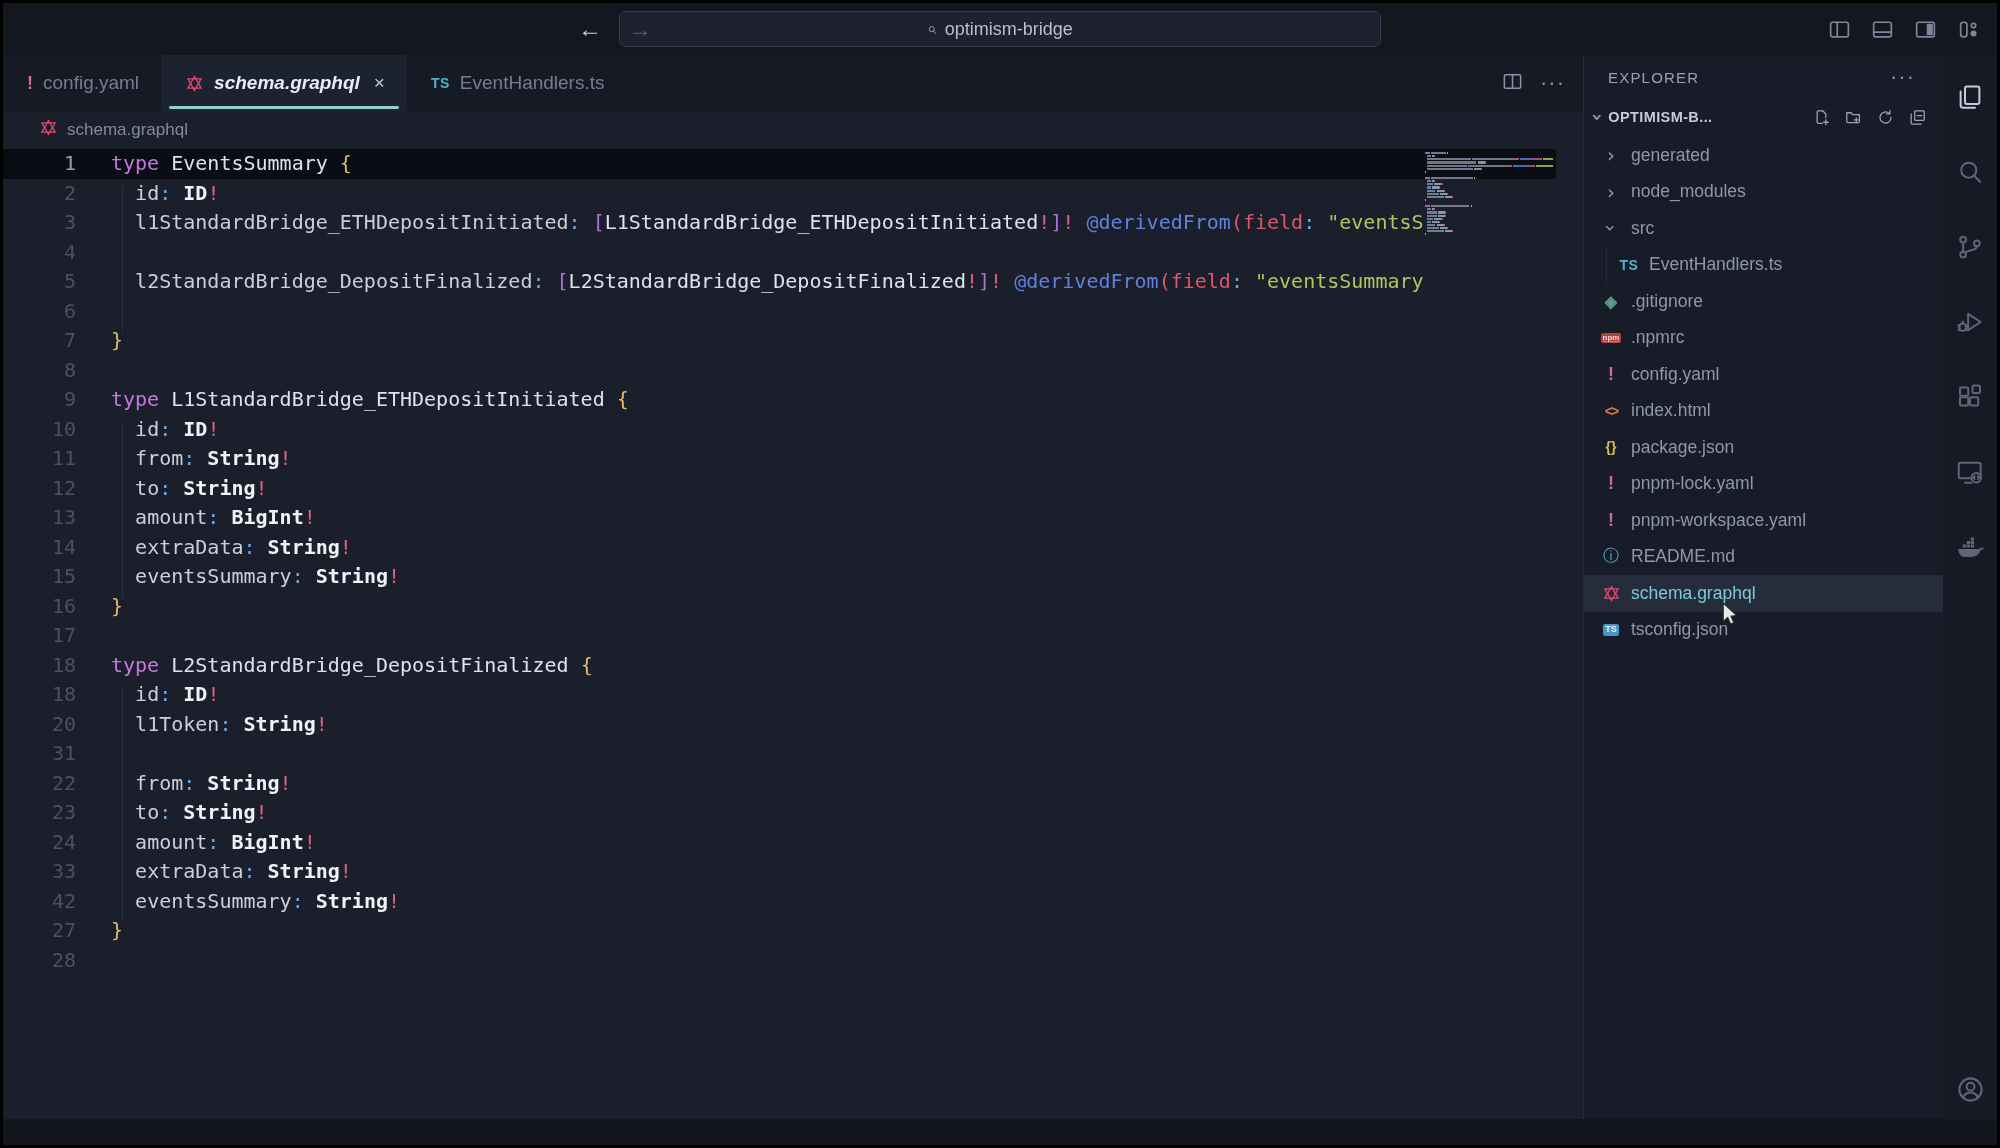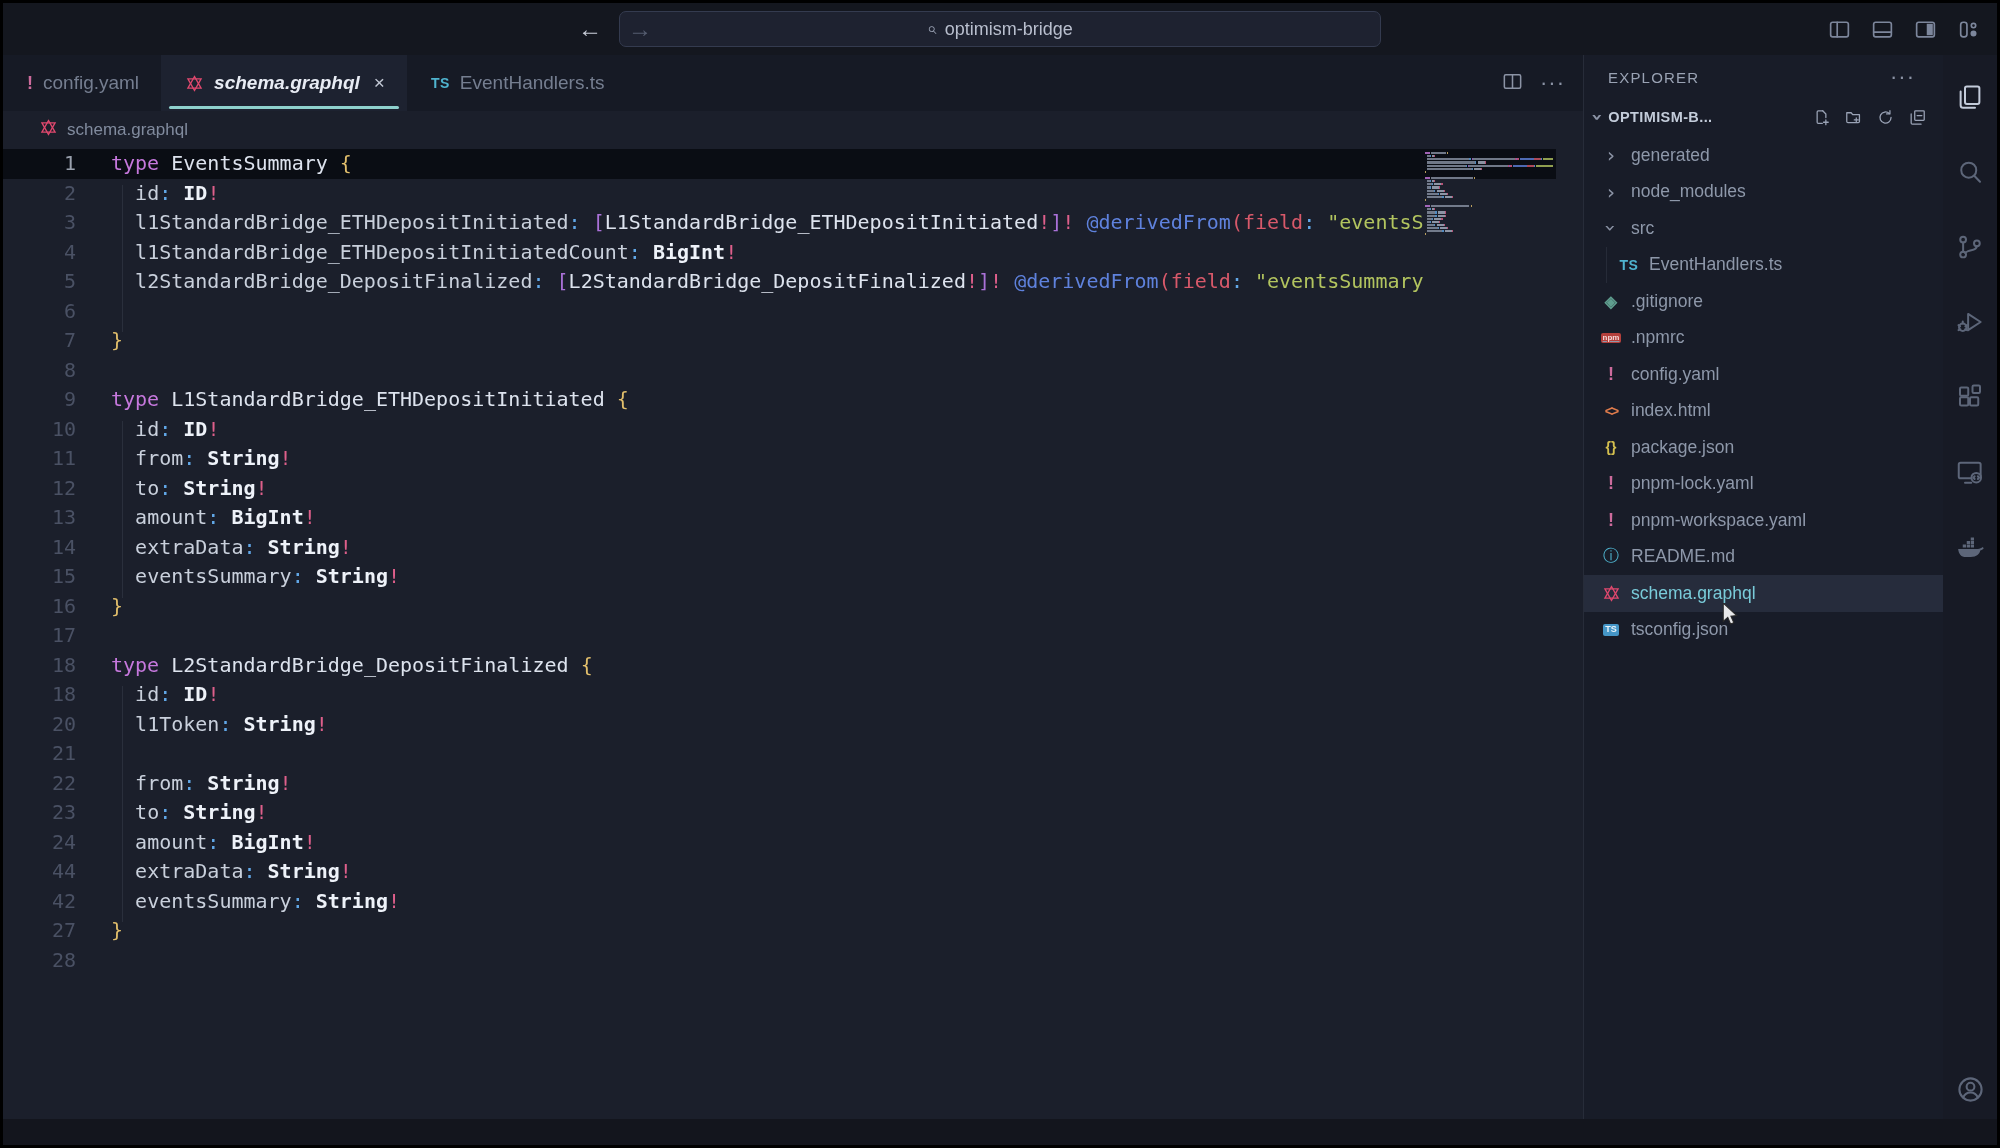--- a/index.html
+++ b/index.html
@@ -183,42 +183,42 @@
               </svg></span>
         <span>schema.graphql</span>
       </div>
       <div class="editor" id="editor">
         <div class="indent-guide" style="top:35.5px;height:147.5px;"></div>
         <div class="indent-guide" style="top:271.5px;height:177px;"></div>
         <div class="indent-guide" style="top:537px;height:236px;"></div>
         <div class="cline current"><span class="lnum">1</span><span class="ltext"><span class="kw">type</span><span class="sp"> </span><span class="nm">EventsSummary</span><span class="sp"> </span><span class="br">{</span></span></div>
             <div class="cline"><span class="lnum">2</span><span class="ltext"><span class="sp">  </span><span class="pr">id</span><span class="cl">:</span><span class="sp"> </span><span class="bt">ID</span><span class="bg">!</span></span></div>
             <div class="cline"><span class="lnum">3</span><span class="ltext"><span class="sp">  </span><span class="pr">l1StandardBridge_ETHDepositInitiated</span><span class="cl">:</span><span class="sp"> </span><span class="sq">[</span><span class="nm">L1StandardBridge_ETHDepositInitiated</span><span class="bg">!</span><span class="sq">]</span><span class="bg">!</span><span class="sp"> </span><span class="dr">@derivedFrom</span><span class="pa">(</span><span class="fd">field</span><span class="cl">:</span><span class="sp"> </span><span class="st">"eventsS</span></span></div>
-            <div class="cline"><span class="lnum">4</span><span class="ltext"><span class="sp">  </span><span class="pr">l1StandardBridge_ETHDepositInitiatedCount</span><span class="cl">:</span><span class="sp"> </span><span class="bt">BigInt</span><span class="bg">!</span></span></div>
+            <div class="cline"><span class="lnum">4</span></div>
             <div class="cline"><span class="lnum">5</span><span class="ltext"><span class="sp">  </span><span class="pr">l2StandardBridge_DepositFinalized</span><span class="cl">:</span><span class="sp"> </span><span class="sq">[</span><span class="nm">L2StandardBridge_DepositFinalized</span><span class="bg">!</span><span class="sq">]</span><span class="bg">!</span><span class="sp"> </span><span class="dr">@derivedFrom</span><span class="pa">(</span><span class="fd">field</span><span class="cl">:</span><span class="sp"> </span><span class="st">"eventsSummary</span></span></div>
             <div class="cline"><span class="lnum">6</span></div>
             <div class="cline"><span class="lnum">7</span><span class="ltext"><span class="br">}</span></span></div>
             <div class="cline"><span class="lnum">8</span><span class="ltext"></span></div>
             <div class="cline"><span class="lnum">9</span><span class="ltext"><span class="kw">type</span><span class="sp"> </span><span class="nm">L1StandardBridge_ETHDepositInitiated</span><span class="sp"> </span><span class="br">{</span></span></div>
             <div class="cline"><span class="lnum">10</span><span class="ltext"><span class="sp">  </span><span class="pr">id</span><span class="cl">:</span><span class="sp"> </span><span class="bt">ID</span><span class="bg">!</span></span></div>
             <div class="cline"><span class="lnum">11</span><span class="ltext"><span class="sp">  </span><span class="pr">from</span><span class="cl">:</span><span class="sp"> </span><span class="bt">String</span><span class="bg">!</span></span></div>
             <div class="cline"><span class="lnum">12</span><span class="ltext"><span class="sp">  </span><span class="pr">to</span><span class="cl">:</span><span class="sp"> </span><span class="bt">String</span><span class="bg">!</span></span></div>
             <div class="cline"><span class="lnum">13</span><span class="ltext"><span class="sp">  </span><span class="pr">amount</span><span class="cl">:</span><span class="sp"> </span><span class="bt">BigInt</span><span class="bg">!</span></span></div>
             <div class="cline"><span class="lnum">14</span><span class="ltext"><span class="sp">  </span><span class="pr">extraData</span><span class="cl">:</span><span class="sp"> </span><span class="bt">String</span><span class="bg">!</span></span></div>
             <div class="cline"><span class="lnum">15</span><span class="ltext"><span class="sp">  </span><span class="pr">eventsSummary</span><span class="cl">:</span><span class="sp"> </span><span class="bt">String</span><span class="bg">!</span></span></div>
             <div class="cline"><span class="lnum">16</span><span class="ltext"><span class="br">}</span></span></div>
             <div class="cline"><span class="lnum">17</span><span class="ltext"></span></div>
             <div class="cline"><span class="lnum">18</span><span class="ltext"><span class="kw">type</span><span class="sp"> </span><span class="nm">L2StandardBridge_DepositFinalized</span><span class="sp"> </span><span class="br">{</span></span></div>
             <div class="cline"><span class="lnum">18</span><span class="ltext"><span class="sp">  </span><span class="pr">id</span><span class="cl">:</span><span class="sp"> </span><span class="bt">ID</span><span class="bg">!</span></span></div>
             <div class="cline"><span class="lnum">20</span><span class="ltext"><span class="sp">  </span><span class="pr">l1Token</span><span class="cl">:</span><span class="sp"> </span><span class="bt">String</span><span class="bg">!</span></span></div>
-            <div class="cline"><span class="lnum">21</span></div>
+            <div class="cline"><span class="lnum">31</span></div>
             <div class="cline"><span class="lnum">22</span><span class="ltext"><span class="sp">  </span><span class="pr">from</span><span class="cl">:</span><span class="sp"> </span><span class="bt">String</span><span class="bg">!</span></span></div>
             <div class="cline"><span class="lnum">23</span><span class="ltext"><span class="sp">  </span><span class="pr">to</span><span class="cl">:</span><span class="sp"> </span><span class="bt">String</span><span class="bg">!</span></span></div>
             <div class="cline"><span class="lnum">24</span><span class="ltext"><span class="sp">  </span><span class="pr">amount</span><span class="cl">:</span><span class="sp"> </span><span class="bt">BigInt</span><span class="bg">!</span></span></div>
-            <div class="cline"><span class="lnum">44</span><span class="ltext"><span class="sp">  </span><span class="pr">extraData</span><span class="cl">:</span><span class="sp"> </span><span class="bt">String</span><span class="bg">!</span></span></div>
+            <div class="cline"><span class="lnum">33</span><span class="ltext"><span class="sp">  </span><span class="pr">extraData</span><span class="cl">:</span><span class="sp"> </span><span class="bt">String</span><span class="bg">!</span></span></div>
             <div class="cline"><span class="lnum">42</span><span class="ltext"><span class="sp">  </span><span class="pr">eventsSummary</span><span class="cl">:</span><span class="sp"> </span><span class="bt">String</span><span class="bg">!</span></span></div>
             <div class="cline"><span class="lnum">27</span><span class="ltext"><span class="br">}</span></span></div>
             <div class="cline"><span class="lnum">28</span><span class="ltext"></span></div>
             <div class="minimap" id="minimap">
               <div class="mrow">
                 <span class="mseg" style="width:4.7px;background:#c678dd"></span>
                 <span class="mseg" style="width:1.2px;background:transparent"></span>
                 <span class="mseg" style="width:15.2px;background:#8a93a5"></span>
                 <span class="mseg" style="width:1.2px;background:transparent"></span>
                 <span class="mseg" style="width:1.2px;background:#e2bf6c"></span>

